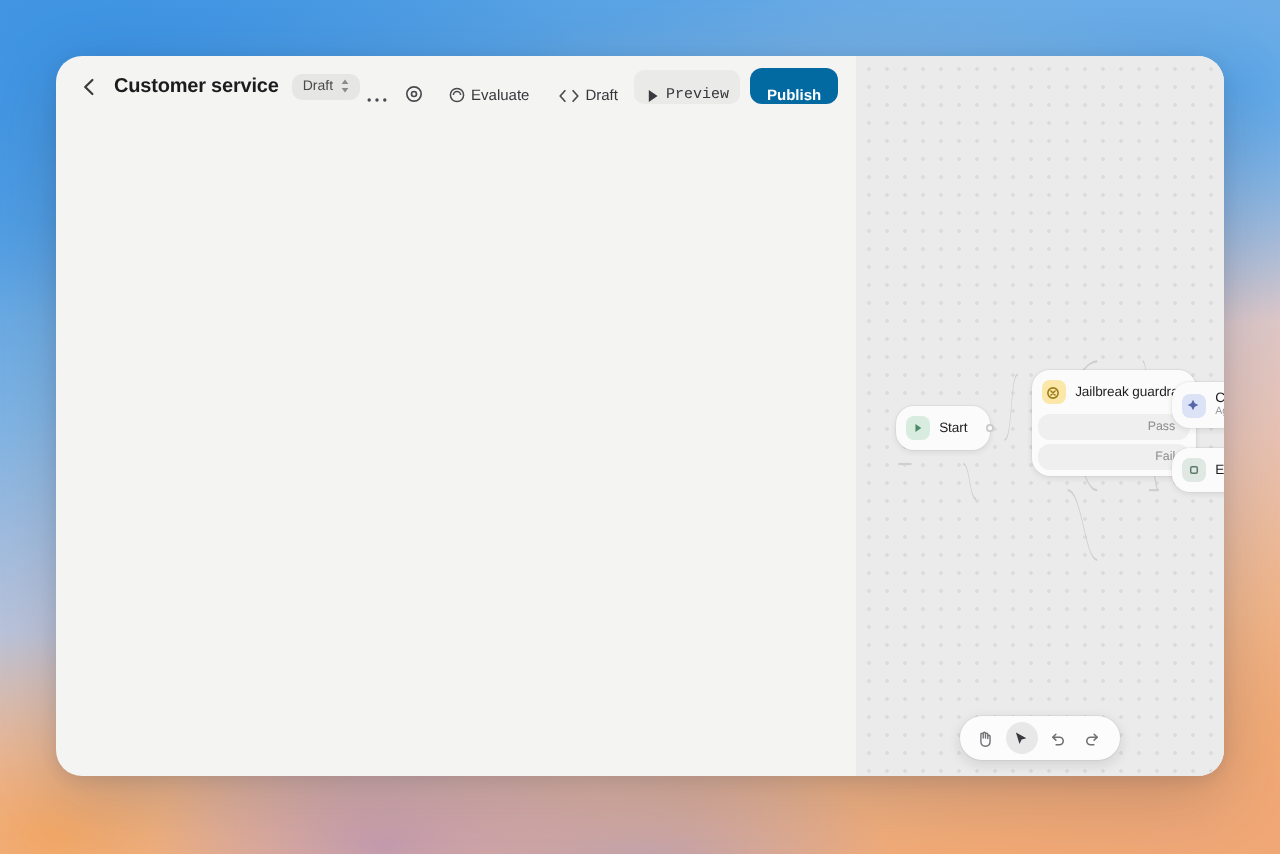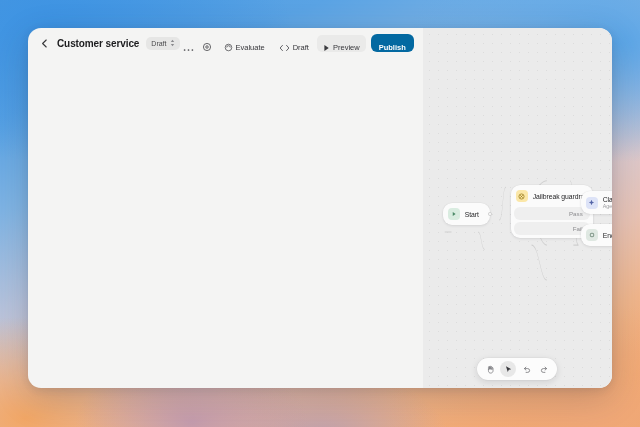--- a/index.html
+++ b/index.html
@@ -104,21 +104,21 @@
     cursor:pointer;
     white-space:nowrap;
     background:transparent;
     border:none;
     font-family:inherit;
   }
   .hdr-icon-btn {
     width:17px; height:17px; padding:0;
     justify-content:center;
   }
-  .hdr-btn.preview { background:#eaeae9; }
+  .hdr-btn.preview { background:#eaeae9;font-family:Liberation Mono, monospace; }
   .hdr-btn.publish {
     background:#0369a1;
     color:#fff;
     font-weight:600;
     height:18px;
     padding:0 8px;
     border-radius:6px;
     margin-left:3px;
   }
   .hdr-btn svg { display:block; }

